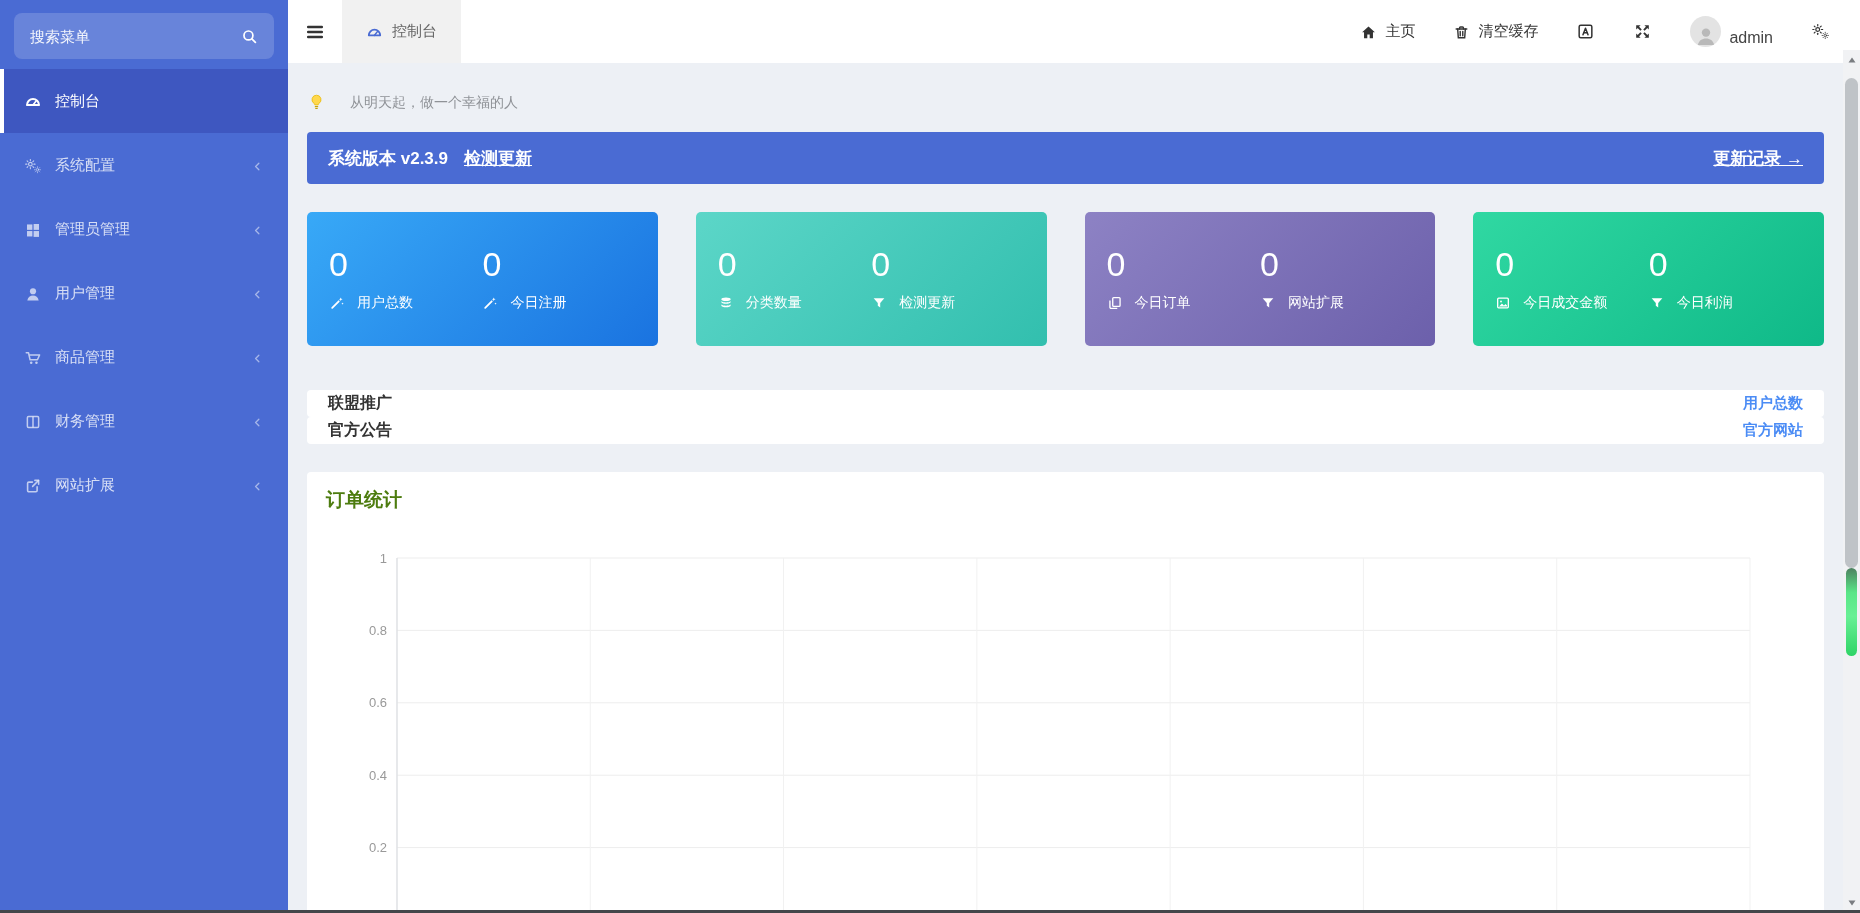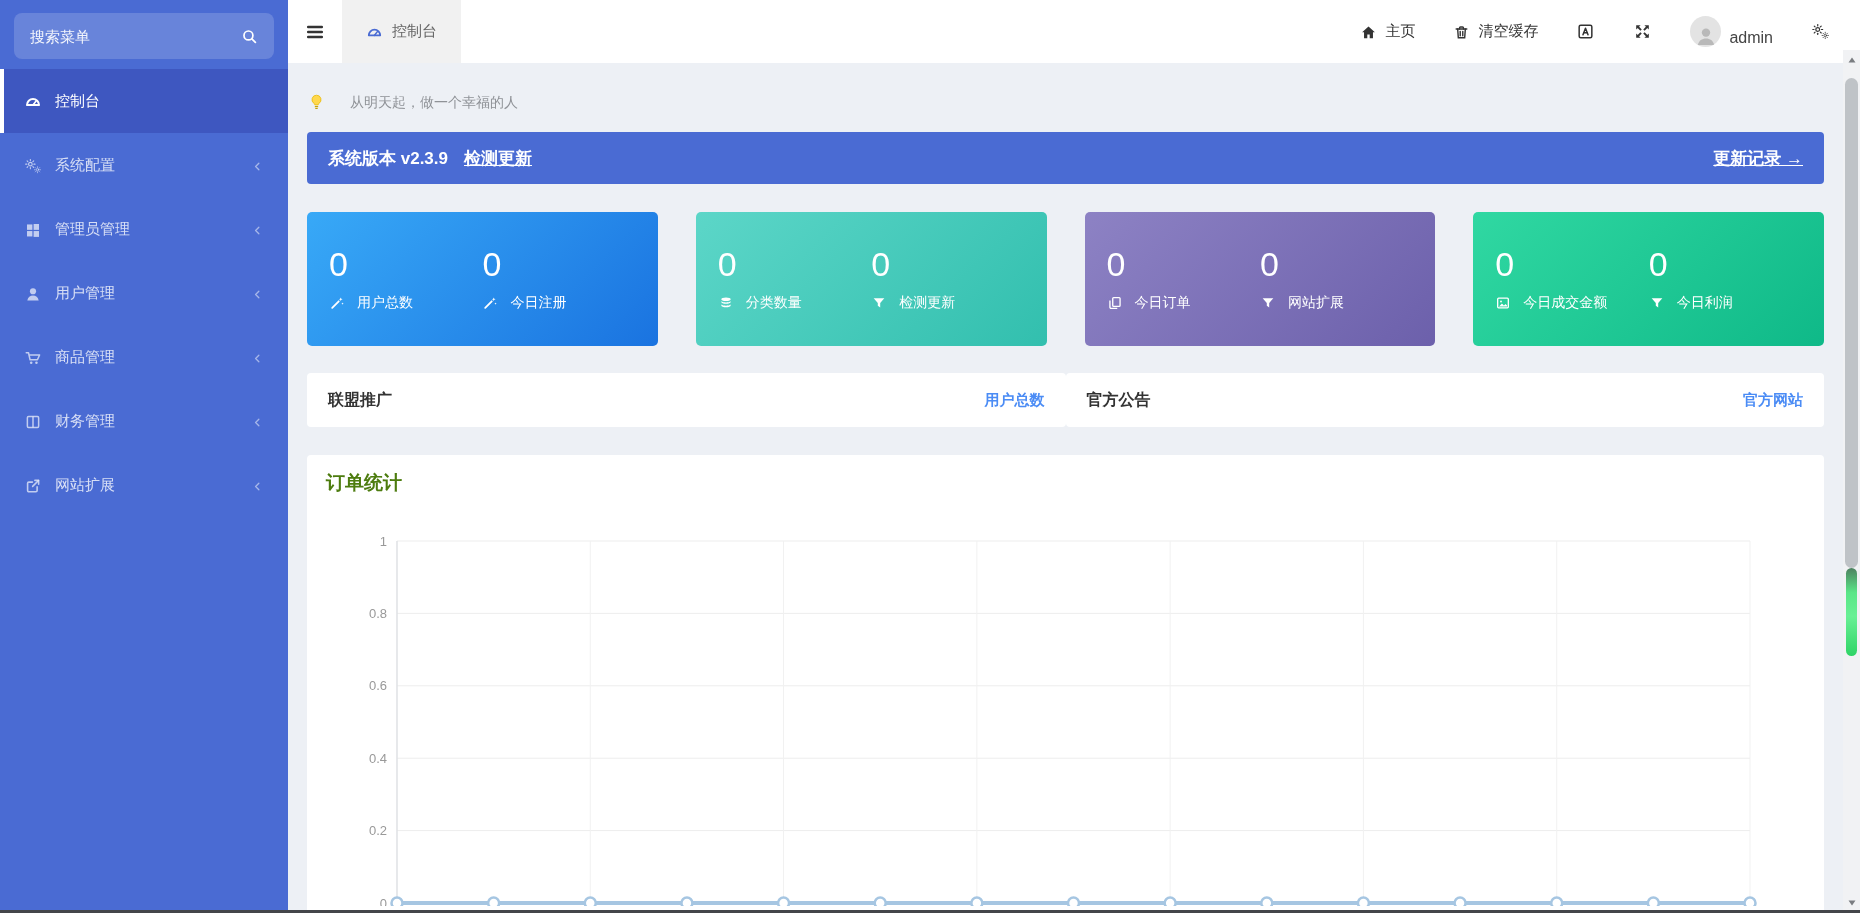--- a/index.html
+++ b/index.html
@@ -32,21 +32,21 @@
   .main{position:absolute;left:288px;top:63px;right:17px;bottom:0;padding:0 19px;background:#edf0f5;overflow:hidden}
   .tip{margin-top:30px;display:flex;align-items:center;gap:24px;font-size:14px;color:#8f9297}
   .banner{margin-top:20px;height:52px;background:#4a6bd3;border-radius:4px;display:flex;align-items:center;padding:0 21px;color:#fff;font-size:17px;font-weight:bold}
   .banner .chk{text-decoration:underline;margin-left:16px;cursor:pointer}
   .banner .changelog{margin-left:auto;text-decoration:underline;cursor:pointer}
   .cards{margin-top:28px;height:134px;display:grid;grid-template-columns:repeat(4,1fr);gap:38px}
   .stat-card{border-radius:5px;color:#fff;display:flex;align-items:center;padding:0 22px}
   .metric{flex:1;display:flex;flex-direction:column;justify-content:center}
   .metric .num{font-size:34px;line-height:1;font-weight:400}
   .metric .lbl{margin-top:13px;display:flex;align-items:center;gap:12px;font-size:14px}
-  .panels{margin-top:27px;height:54px;display:grid;grid-template-columns:repeat(2,1fr);}
+  .panels{margin-top:44px;height:54px;display:grid;grid-template-columns:repeat(1,1fr);}
   .panel{background:#fff;border-radius:4px;display:flex;align-items:center;padding:0 21px}
   .panel .p-title{font-size:16px;font-weight:bold;color:#333}
   .panel .p-link{margin-left:auto;font-size:15px;font-weight:bold;color:#4b8cf5;cursor:pointer}
   .chart-card{margin-top:28px;height:620px;background:#fff;border-radius:4px;position:relative}
   .chart-title{position:absolute;left:19px;top:15px;font-size:19px;font-weight:bold;color:#4d7c0f}
   .chart-svg{position:absolute;left:0;top:0;width:1514px;height:451px}
 
   
   .scrollbar{position:absolute;right:0;top:50px;bottom:0;width:17px;background:#f1f2f4;z-index:10}
   .sb-arrow{position:absolute;left:0;width:17px;height:16px;display:flex;align-items:center;justify-content:center;color:#7a7d81}

